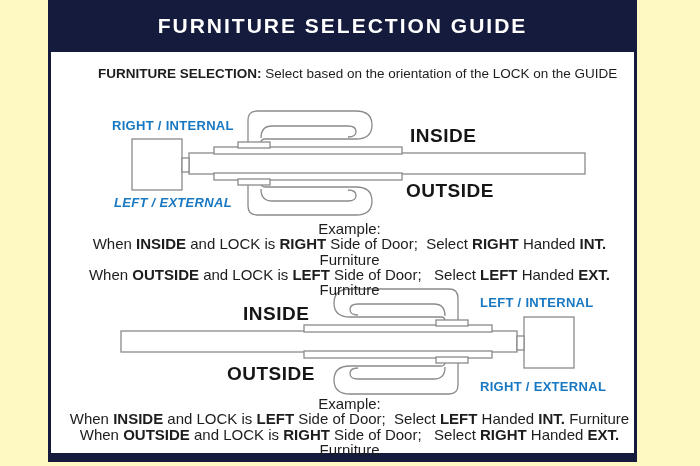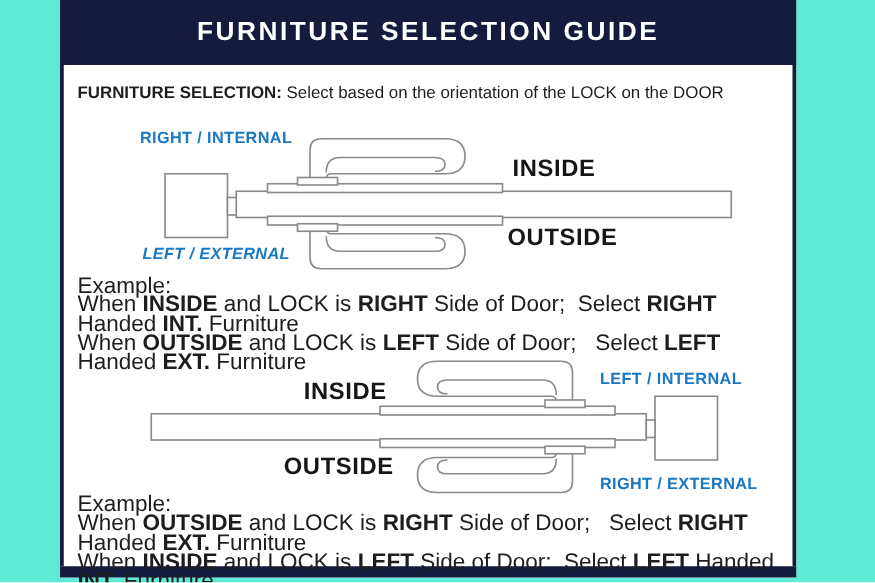--- a/index.html
+++ b/index.html
@@ -1,65 +1,65 @@
 <!DOCTYPE html>
 <html style="--navy: #151b3c; --blue: #1878c2; --outline: #8a8a8a; --text: #1d1d1f;"><head>
 <meta charset="utf-8">
 <style>
   html,body{margin:0;padding:0;background:#ffffff;}
   .page{
-    position:relative;width:700px;height:466px;background:#5eead4;overflow:hidden;
+    position:relative;width:700px;height:466px;background:#fef9c3;overflow:hidden;
     font-family:"Liberation Sans",sans-serif;color:var(--text,#1d1d1f);
   }
   .card{position:absolute;left:48px;top:0;width:589px;height:462px;background:#ffffff;}
   .card-header{
     position:absolute;left:0;top:0;width:100%;height:52px;background:var(--navy,#151b3c);
     display:flex;align-items:center;justify-content:center;
   }
   .card-title{
     color:#ffffff;font-size:21px;font-weight:700;letter-spacing:2px;white-space:nowrap;
   }
   .card-body{
     position:absolute;left:0;top:52px;width:583px;height:401px;background:#ffffff;
     border-left:3px solid var(--navy,#151b3c);border-right:3px solid var(--navy,#151b3c);
   }
   .card-footer{
     position:absolute;left:0;bottom:0;width:100%;height:9px;background:var(--navy,#151b3c);
   }
   .intro{position:absolute;left:62px;top:65px;width:568px;font-size:13.5px;line-height:17px;}
   .intro .l1{white-space:nowrap;}
-  .intro b{font-weight:700;}
+  .intro b{font-weight:700;margin-left:36px;}
   .diagram-svg{position:absolute;left:0;top:0;width:700px;height:466px;}
   .lbl-blue{
     position:absolute;color:var(--blue,#1878c2);font-size:13px;font-weight:700;
     letter-spacing:.3px;white-space:nowrap;
   }
   .lbl-side{
     position:absolute;color:#161616;font-size:19px;font-weight:700;letter-spacing:.5px;
     white-space:nowrap;
   }
-  .example{position:absolute;left:62px;width:575px;font-size:18px;line-height:15.3px;}
+  .example{position:absolute;left:62px;width:575px;font-size:15px;line-height:15.3px;text-align:center;}
   .ex-line{white-space:pre-wrap;}
   .ex-line b{font-weight:700;}
 </style>
 </head>
 <body>
 
 <div class="page">
 
   <div class="card">
     <div class="card-header">
       <div class="card-title">FURNITURE SELECTION GUIDE</div>
     </div>
     <div class="card-body"></div>
     <div class="card-footer"></div>
   </div>
 
   <div class="intro">
-    <div class="l1"><b>FURNITURE SELECTION:</b><span>  Select based on the orientation of the LOCK on the DOOR</span></div>
+    <div class="l1"><b>FURNITURE SELECTION:</b><span>  Select based on the orientation of the LOCK on the GUIDE</span></div>
   </div>
 
   <svg class="diagram-svg" viewBox="0 0 700 466" fill="none" stroke="#8a8a8a" stroke-width="1.3">
 
     <g>
       <rect x="189" y="153" width="396" height="21" fill="#ffffff"></rect>
       <rect x="132" y="139" width="50" height="51" fill="#ffffff"></rect>
       <rect x="182" y="158" width="7" height="14" fill="#ffffff"></rect>
       <rect x="214" y="147" width="188" height="7" fill="#ffffff"></rect>
       <rect x="214" y="173" width="188" height="7" fill="#ffffff"></rect>
@@ -79,35 +79,35 @@
       <rect x="304" y="351" width="188" height="7" fill="#ffffff"></rect>
       <path fill="#ffffff" d="M458,321 L458,298 Q458,289 449,289 L350,289 Q334,289 334,303 Q334,317 350,317 L441,317 Q445,317 445,321"></path>
       <path d="M445,316 Q445,304 434,304 L358,304 Q350,304 350,309.5 Q350,315 358,315"></path>
       <path fill="#ffffff" d="M458,362 L458,385 Q458,394 449,394 L350,394 Q334,394 334,380 Q334,366 350,366 L441,366 Q445,366 445,362"></path>
       <path d="M445,367 Q445,379 434,379 L358,379 Q350,379 350,373.5 Q350,368 358,368"></path>
       <rect x="436" y="320" width="32" height="6" fill="#ffffff"></rect>
       <rect x="436" y="357" width="32" height="6" fill="#ffffff"></rect>
     </g>
   </svg>
 
-  <div class="lbl-blue" style="left:112px;top:102px;">RIGHT / INTERNAL</div>
+  <div class="lbl-blue" style="left:112px;top:118px;">RIGHT / INTERNAL</div>
   <div class="lbl-blue" style="left:114px;top:195px;font-style:italic;">LEFT / EXTERNAL</div>
   <div class="lbl-side" style="left:410px;top:125px;">INSIDE</div>
   <div class="lbl-side" style="left:406px;top:180px;">OUTSIDE</div>
 
   <div class="lbl-side" style="left:243px;top:303px;">INSIDE</div>
   <div class="lbl-side" style="left:227px;top:363px;">OUTSIDE</div>
   <div class="lbl-blue" style="left:480px;top:295px;">LEFT / INTERNAL</div>
   <div class="lbl-blue" style="left:480px;top:379px;">RIGHT / EXTERNAL</div>
 
   <div class="example" style="top:221px;">
     <div class="ex-line">Example:</div>
     <div class="ex-line"><span>When </span><b>INSIDE</b><span> and LOCK is </span><b>RIGHT</b><span> Side of Door;  Select </span><b>RIGHT</b><span> Handed </span><b>INT.</b><span> Furniture</span></div>
     <div class="ex-line"><span>When </span><b>OUTSIDE</b><span> and LOCK is </span><b>LEFT</b><span> Side of Door;   Select </span><b>LEFT</b><span> Handed </span><b>EXT.</b><span> Furniture</span></div>
   </div>
 
   <div class="example" style="top:396px;">
     <div class="ex-line">Example:</div>
+    <div class="ex-line"><span>When </span><b>INSIDE</b><span> and LOCK is </span><b>LEFT</b><span> Side of Door;  Select </span><b>LEFT</b><span> Handed </span><b>INT.</b><span> Furniture</span></div>
     <div class="ex-line"><span>When </span><b>OUTSIDE</b><span> and LOCK is </span><b>RIGHT</b><span> Side of Door;   Select </span><b>RIGHT</b><span> Handed </span><b>EXT.</b><span> Furniture</span></div>
-    <div class="ex-line"><span>When </span><b>INSIDE</b><span> and LOCK is </span><b>LEFT</b><span> Side of Door;  Select </span><b>LEFT</b><span> Handed </span><b>INT.</b><span> Furniture</span></div>
   </div>
 
 </div>
 
 </body></html>

